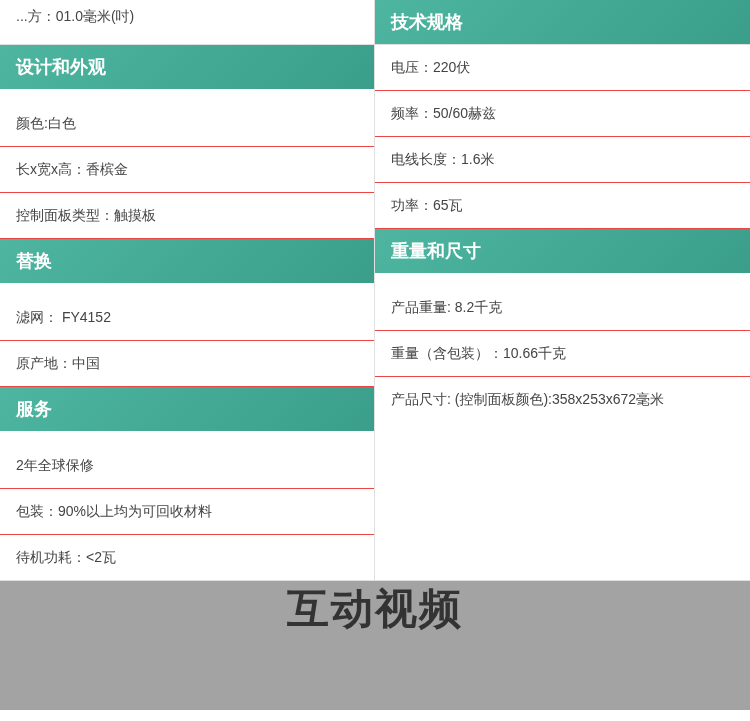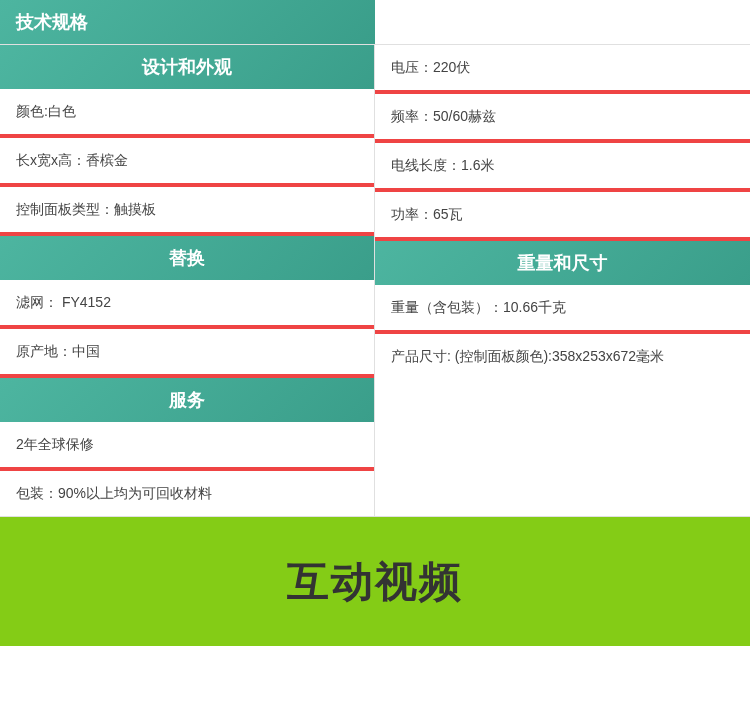--- a/index.html
+++ b/index.html
@@ -35,44 +35,43 @@
       width: 375px;
     }
 
     
     .section-header {
       background: linear-gradient(135deg, #4db5a0, #3a9e8a);
       color: #fff;
       font-size: 18px;
       font-weight: bold;
       padding: 10px 16px;
-      margin-bottom: 0;
-      text-align: center;
+      margin-bottom: 12px;
     }
 
     
     .spec-row {
       padding: 12px 16px;
-      border-bottom: 4px solid #ef4444;
+      border-bottom: 1px solid #ef4444;
       font-size: 14px;
       color: #444;
       line-height: 1.5;
     }
 
     .spec-row:last-child {
       border-bottom: none;
     }
 
     
     .bottom-banner {
       width: 750px;
-      background: #84cc16;
+      background: #a3a3a3;
       height: 130px;
       display: flex;
-      align-items: center;
+      align-items: flex-start;
       justify-content: center;
       border-top: 1px solid #e0e0e0;
     }
 
     .bottom-title {
       font-size: 42px;
       font-weight: bold;
       color: #333;
       letter-spacing: 2px;
     }
@@ -103,20 +102,21 @@
       font-weight: bold;
       padding: 10px 16px;
     }
   </style>
 </head>
 <body>
 
 <div class="main-container">
 
   <div class="top-partial">
+    <div class="top-partial-left">...方：01.0毫米(吋)</div>
     <div class="top-partial-right">
       <div class="top-partial-right section-header-top">技术规格</div>
     </div>
   </div>
 
   <div class="specs-wrapper">
 
     <div class="col-left">
 
       <div class="section-header">设计和外观</div>
@@ -125,30 +125,32 @@
       <div class="spec-row">控制面板类型：触摸板</div>
 
       <div class="section-header">替换</div>
       <div class="spec-row">滤网：  FY4152</div>
       <div class="spec-row">原产地：中国</div>
 
       <div class="section-header">服务</div>
       <div class="spec-row">2年全球保修</div>
 
       <div class="spec-row">包装：90%以上均为可回收材料</div>
+      <div class="spec-row">待机功耗：&lt;2瓦</div>
     </div>
 
     <div class="col-right">
 
       <div class="spec-row">电压：220伏</div>
       <div class="spec-row">频率：50/60赫兹</div>
       <div class="spec-row">电线长度：1.6米</div>
       <div class="spec-row">功率：65瓦</div>
 
       <div class="section-header">重量和尺寸</div>
+      <div class="spec-row">产品重量: 8.2千克</div>
       <div class="spec-row">重量（含包装）：10.66千克</div>
       <div class="spec-row">产品尺寸: (控制面板颜色):358x253x672毫米</div>
     </div>
 
   </div>
 
   <div class="bottom-banner">
     <div class="bottom-title">互动视频</div>
   </div>
 

